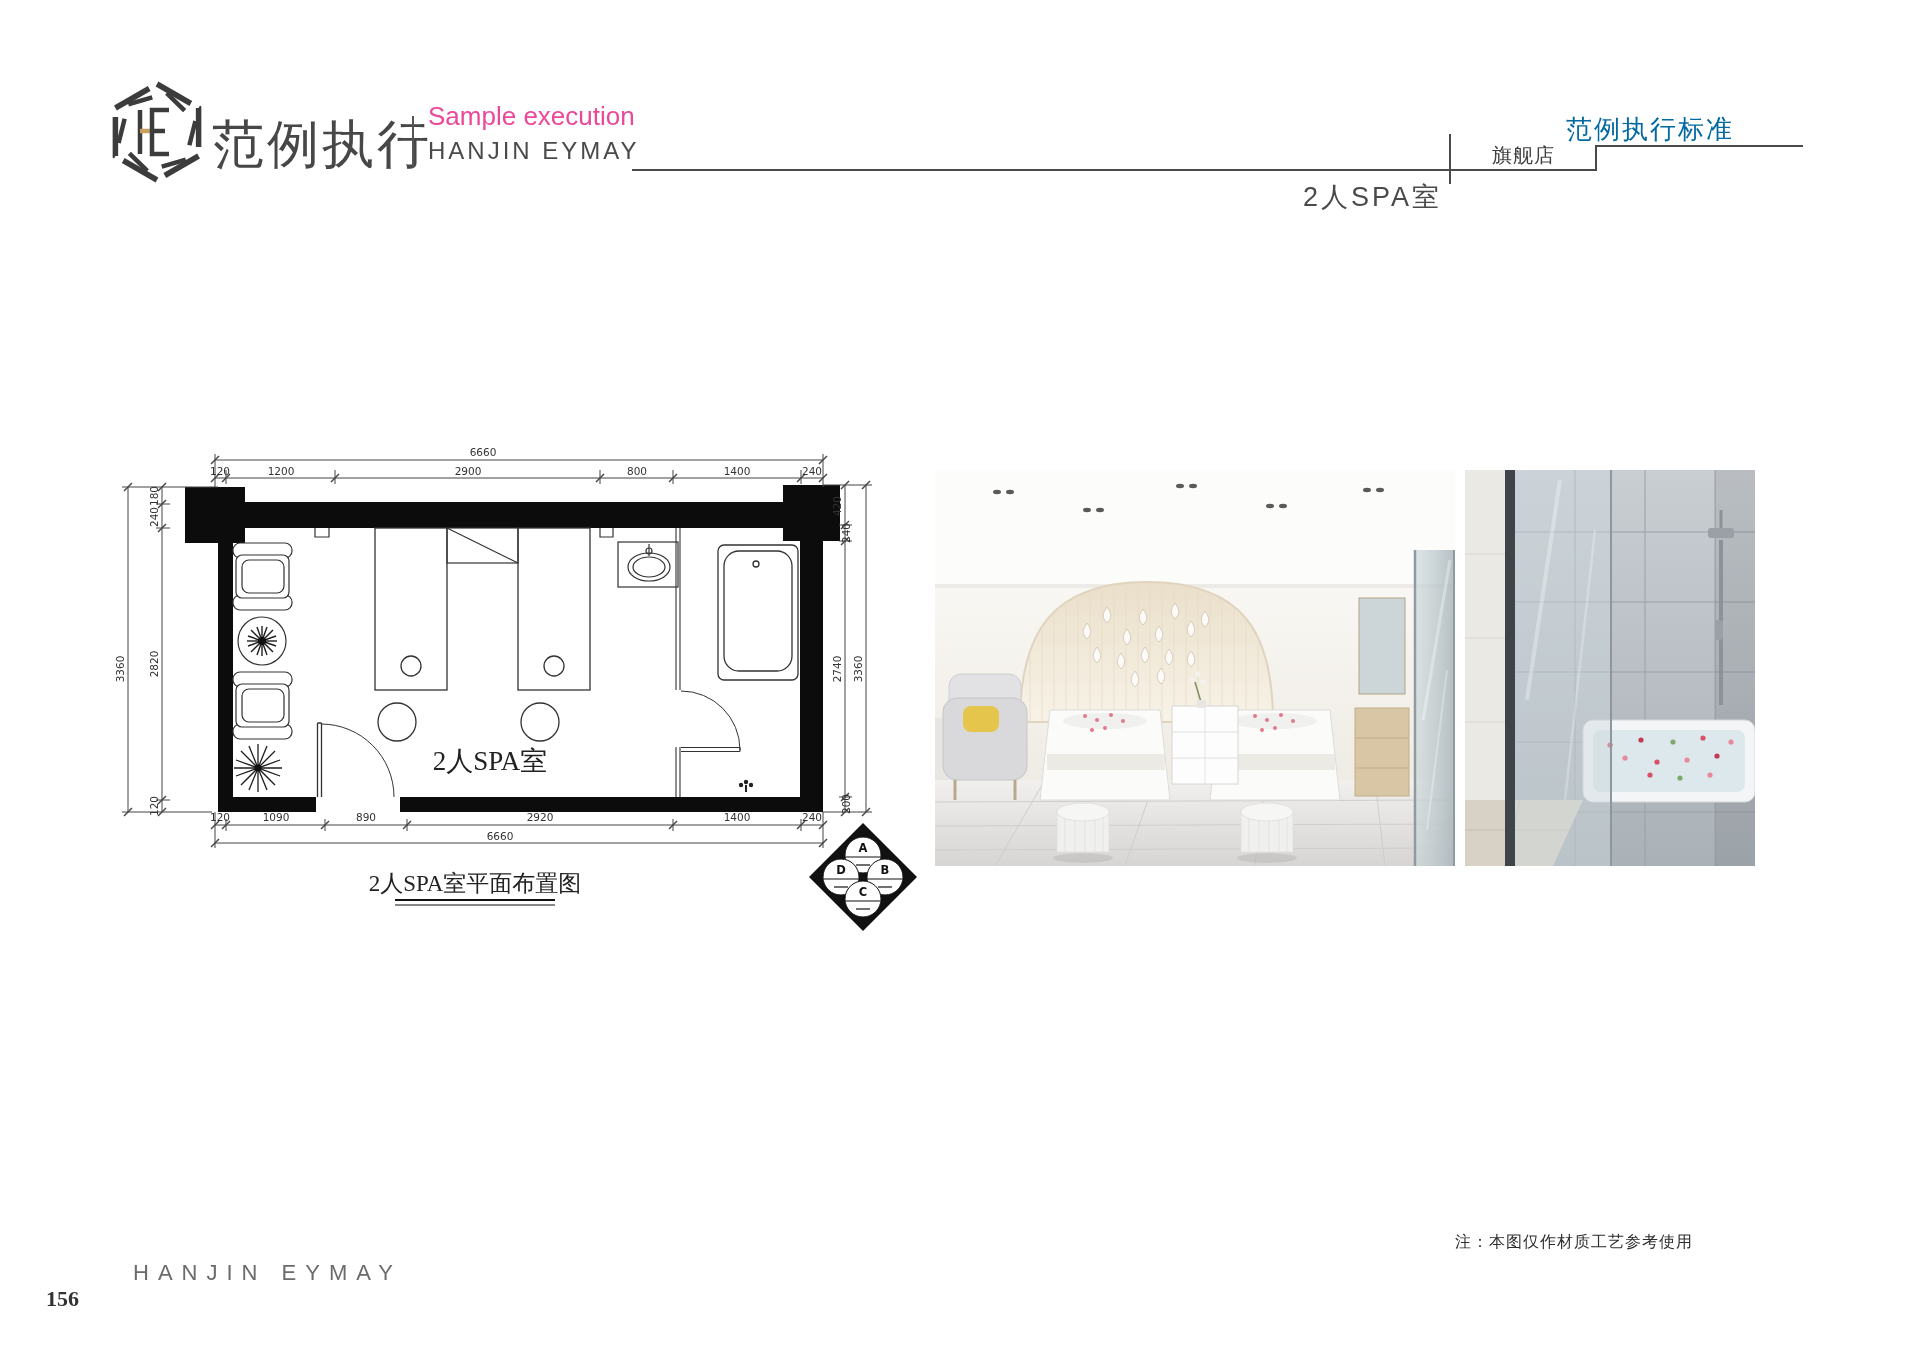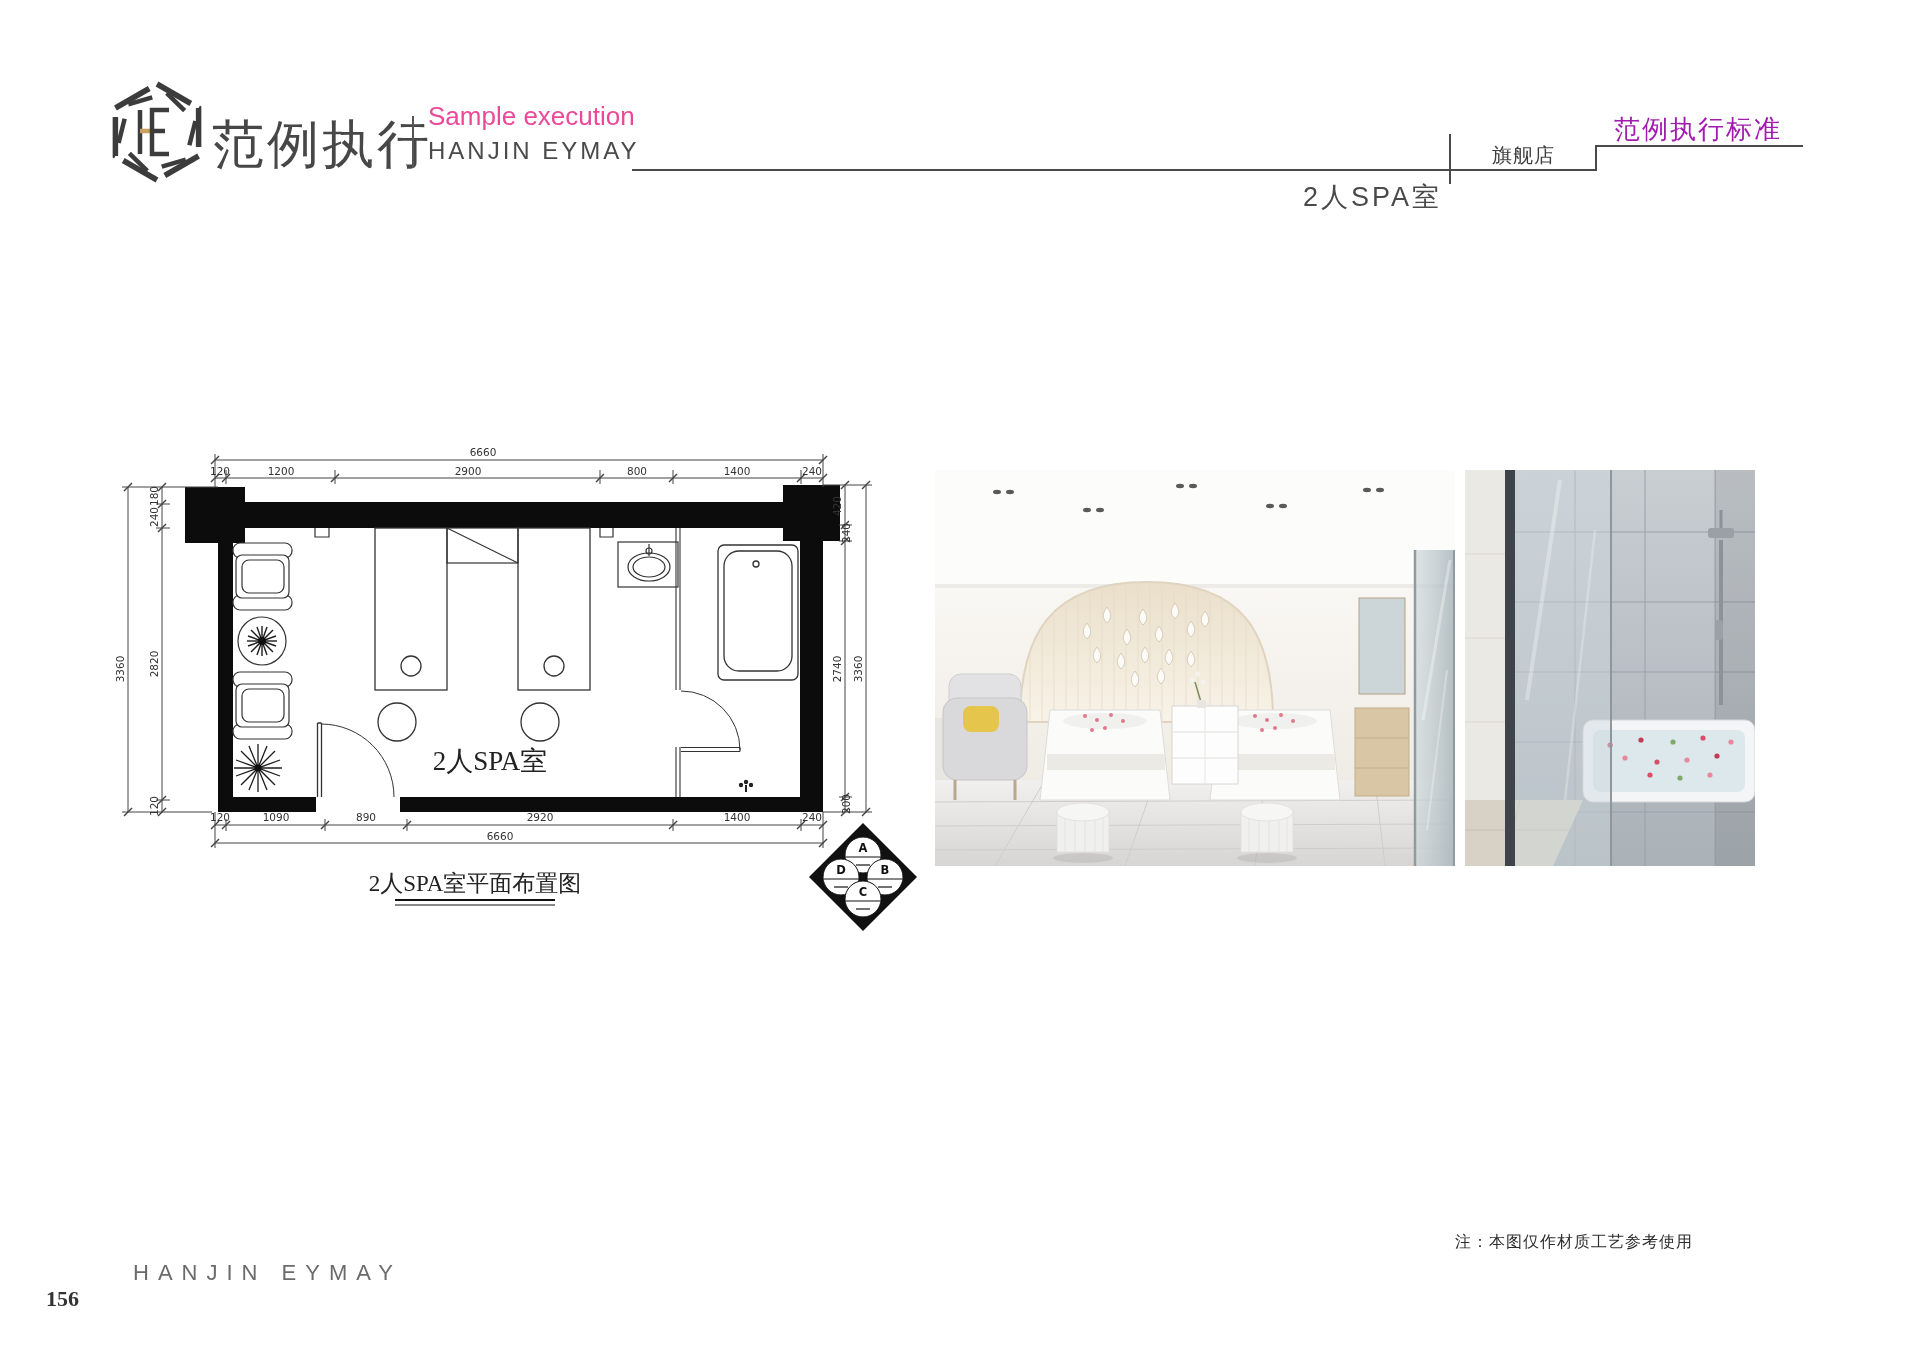--- a/index.html
+++ b/index.html
@@ -8,21 +8,21 @@
   .abs{position:absolute;}
   
   .brand-cn{left:212px;top:110px;font-size:52px;letter-spacing:3px;color:#474747;font-family:"Liberation Serif",serif;}
   .brand-divider{left:412px;top:116px;width:2px;height:52px;background:#555;}
   .tagline{left:428px;top:101px;font-size:26px;color:#ec4899;}
   .brand-en-top{left:428px;top:137px;font-size:24px;letter-spacing:3px;color:#4a4a4a;font-weight:500;}
   .rule-main{left:632px;top:169px;width:965px;height:2px;background:#4a4a4a;}
   .rule-standard{left:1596px;top:145px;width:207px;height:2px;background:#4a4a4a;}
   .rule-step-v{left:1595px;top:145px;width:2px;height:26px;background:#4a4a4a;}
   .tick-v{left:1449px;top:134px;width:2px;height:50px;background:#4a4a4a;}
-  .standard-label{left:1614px;top:112px;font-size:26px;letter-spacing:2px;color:#a21caf;font-family:Liberation Serif, serif;}
+  .standard-label{left:1566px;top:112px;font-size:26px;letter-spacing:2px;color:#0369a1;font-family:Liberation Serif, serif;}
   .store-label{left:1492px;top:142px;font-size:20px;letter-spacing:1px;color:#3f3f3f;}
   .subject-label{left:1240px;top:179px;width:202px;text-align:right;font-size:27px;letter-spacing:3px;color:#4a4a4a;}
   
   .plan-svg{left:100px;top:370px;}
   
   .photo1{left:935px;top:470px;}
   .photo2{left:1465px;top:470px;}
   
   .note{left:1455px;top:1232px;font-size:16px;letter-spacing:1px;color:#2e2e2e;font-family:"Liberation Serif",serif;}
   .brand-en-footer{left:133px;top:1260px;font-size:22px;letter-spacing:9px;color:#6b6b6b;font-weight:500;}

